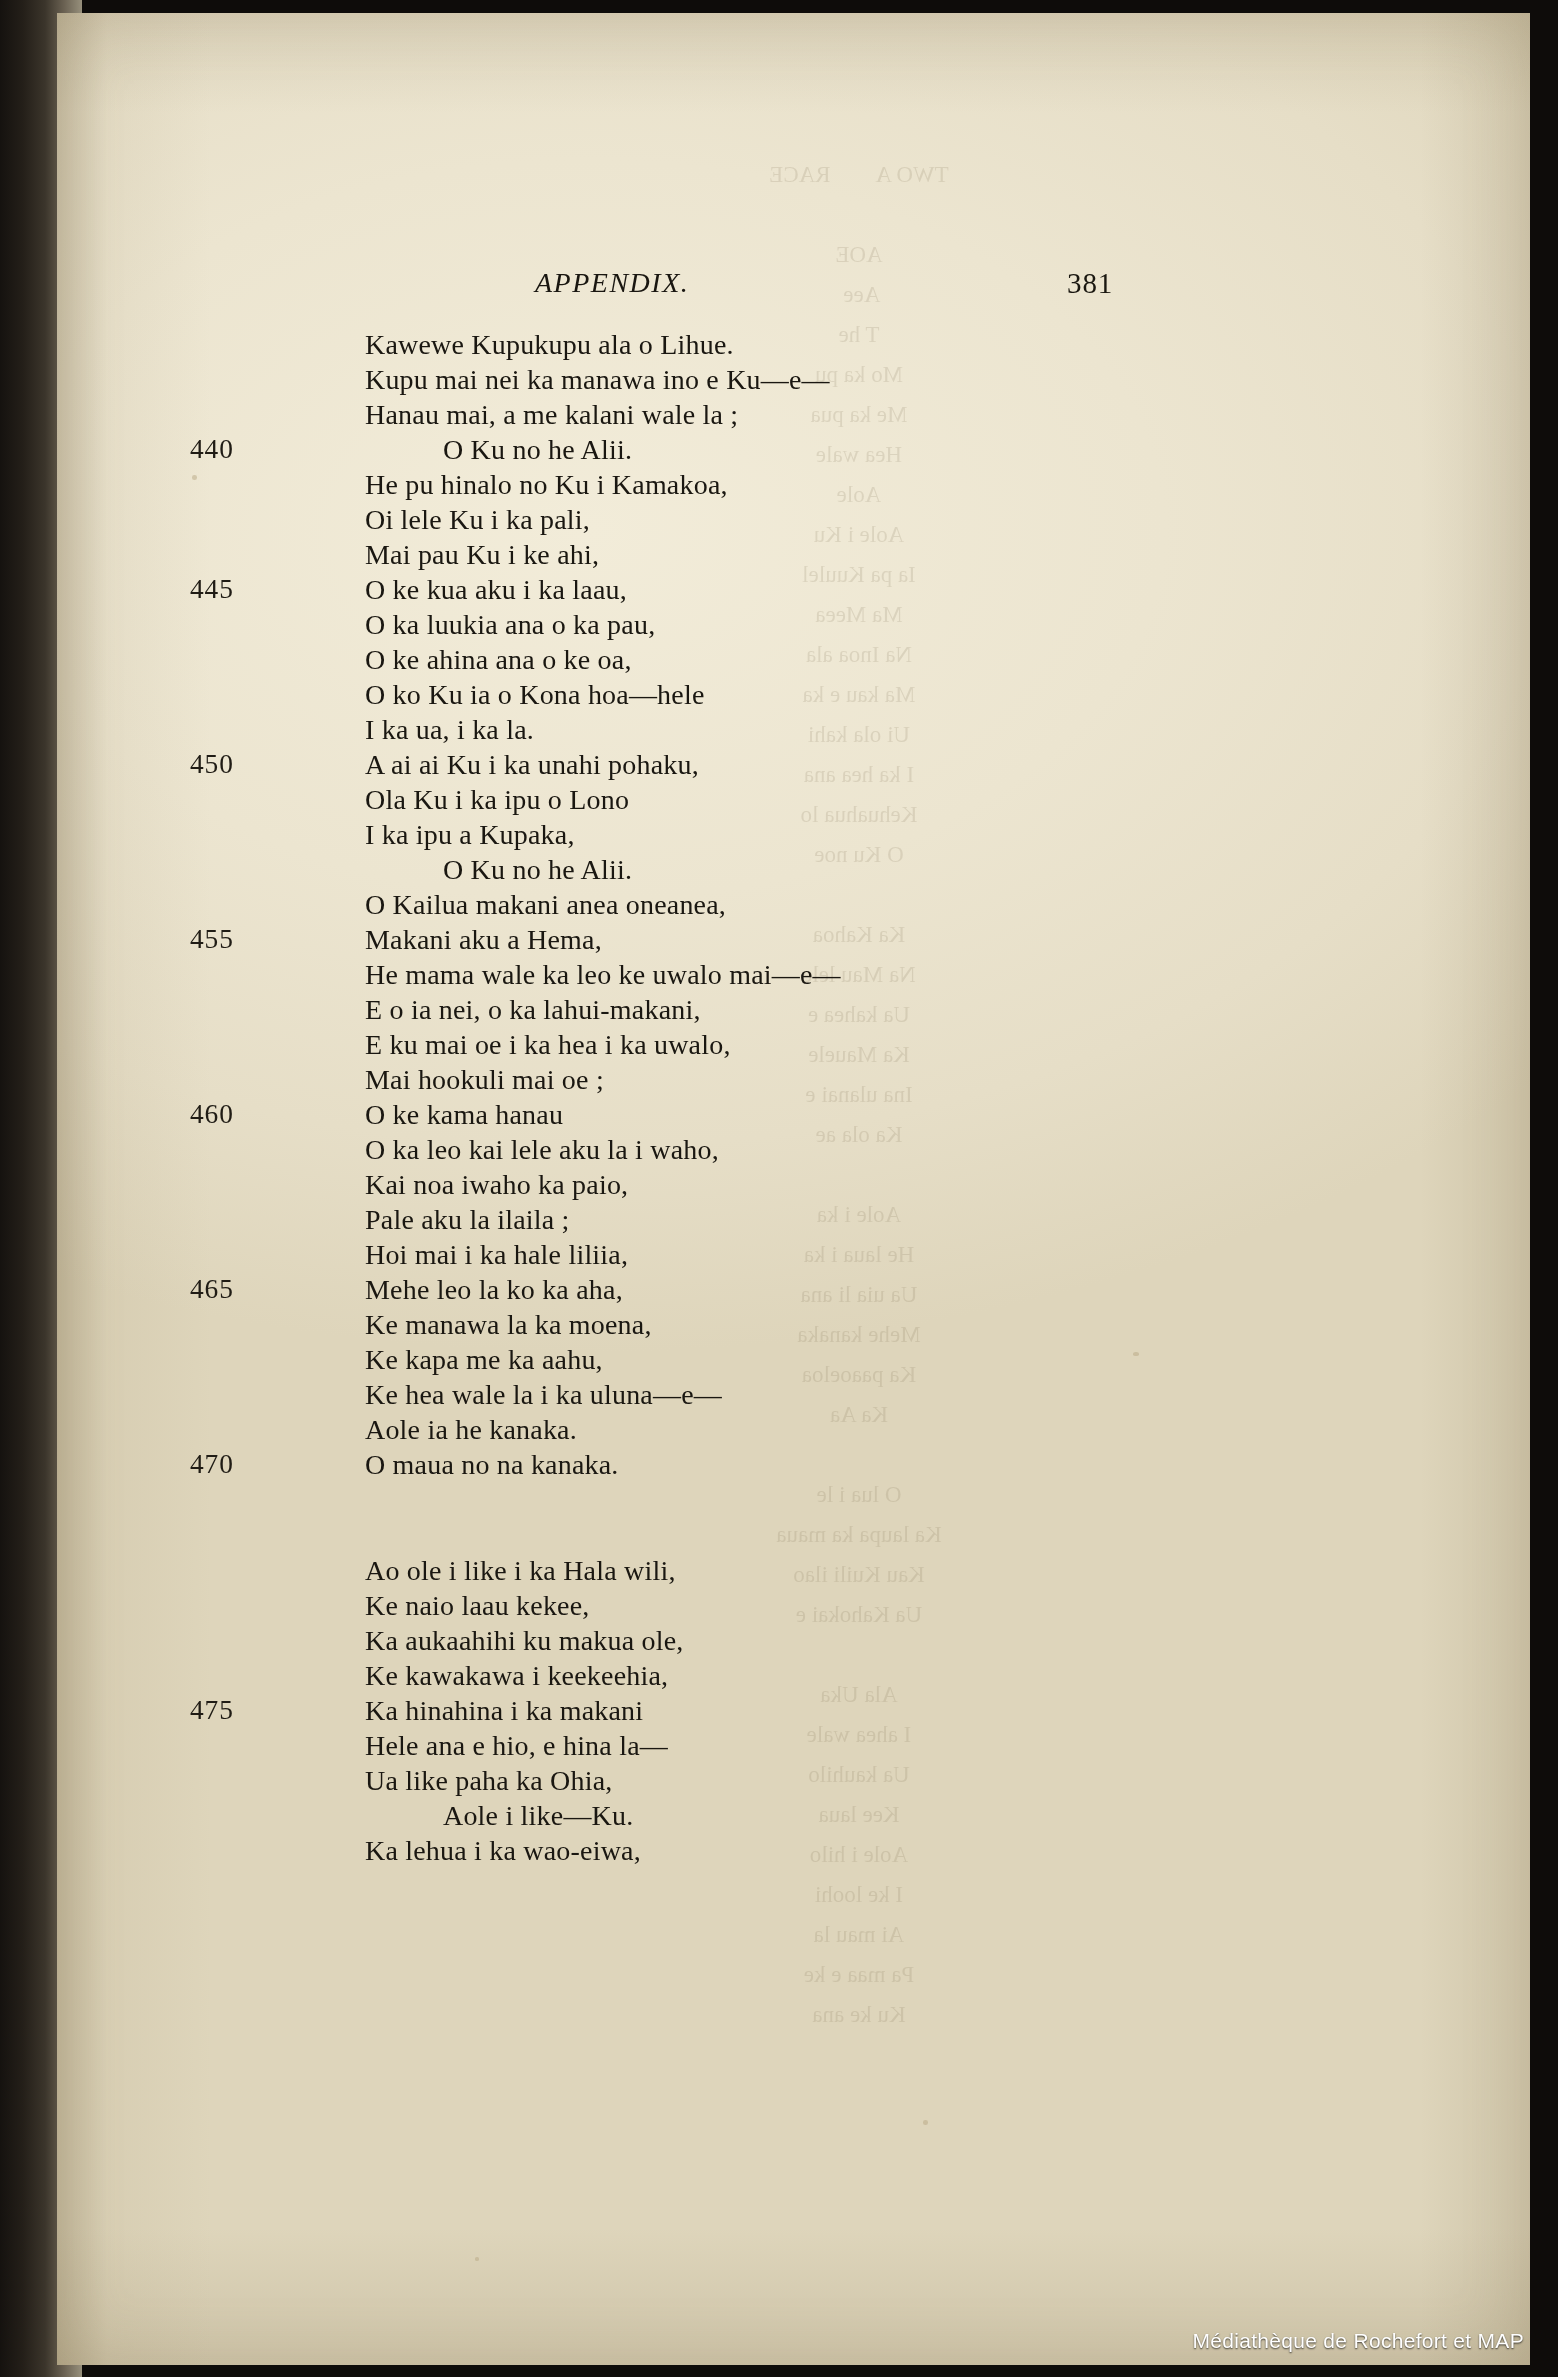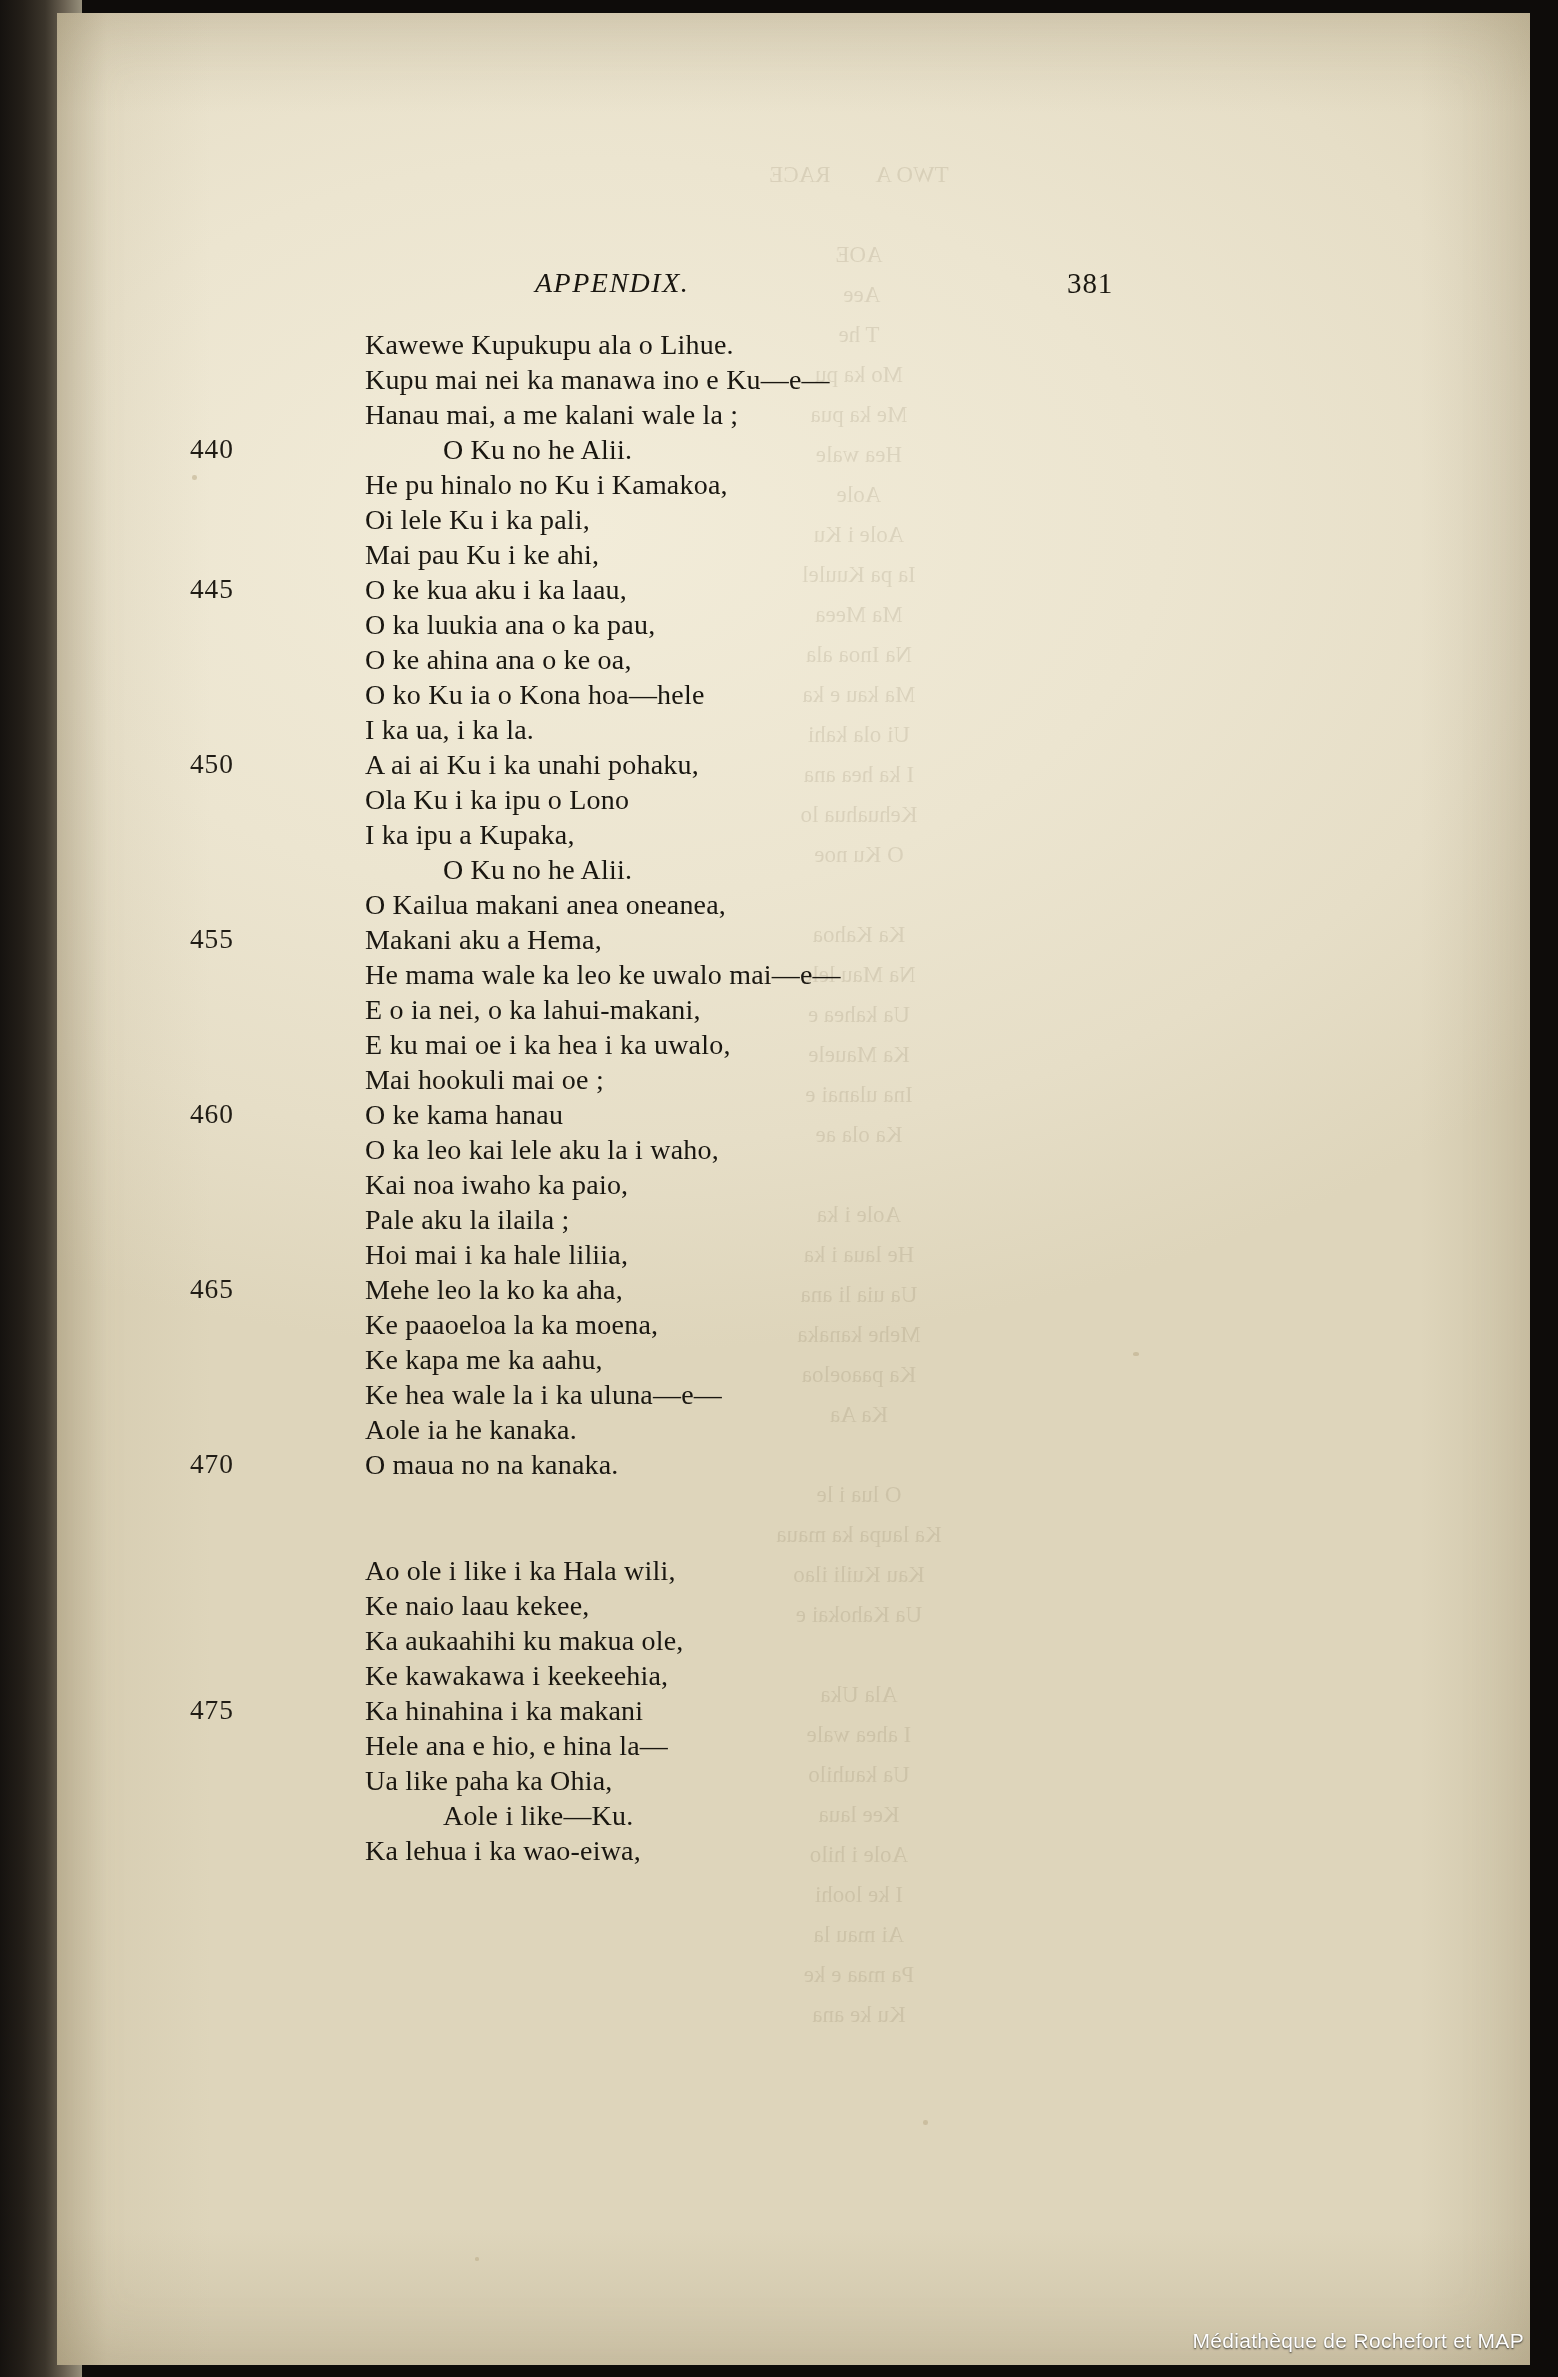--- a/index.html
+++ b/index.html
@@ -335,21 +335,21 @@
         <div class="line-row">
           <div class="line-num"></div>
           <div class="line-text">Hoi mai i ka hale liliia,</div>
         </div>
         <div class="line-row">
           <div class="line-num">465</div>
           <div class="line-text">Mehe leo la ko ka aha,</div>
         </div>
         <div class="line-row">
           <div class="line-num"></div>
-          <div class="line-text">Ke paaoeloa la ka moena,</div>
+          <div class="line-text">Ke manawa la ka moena,</div>
         </div>
         <div class="line-row">
           <div class="line-num"></div>
           <div class="line-text">Ke kapa me ka aahu,</div>
         </div>
         <div class="line-row">
           <div class="line-num"></div>
           <div class="line-text">Ke hea wale la i ka uluna—e—</div>
         </div>
         <div class="line-row">

